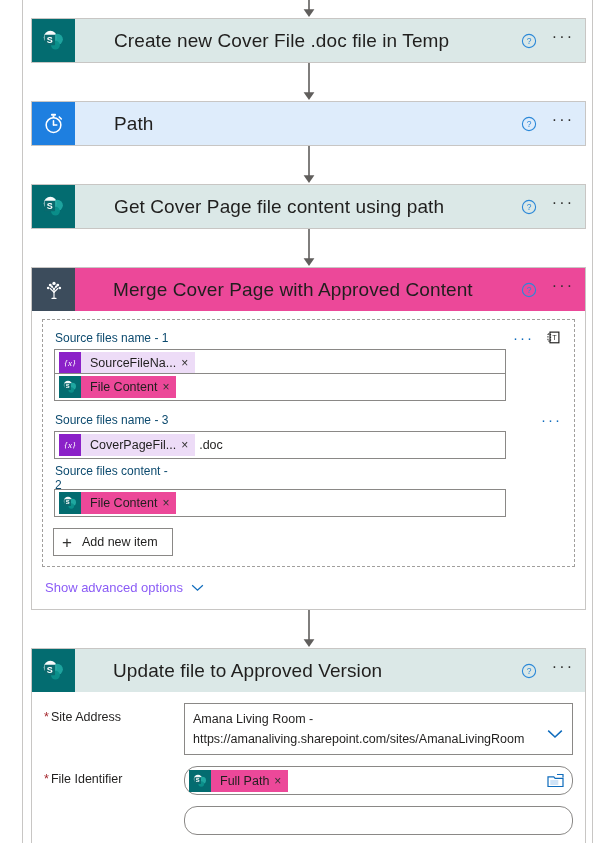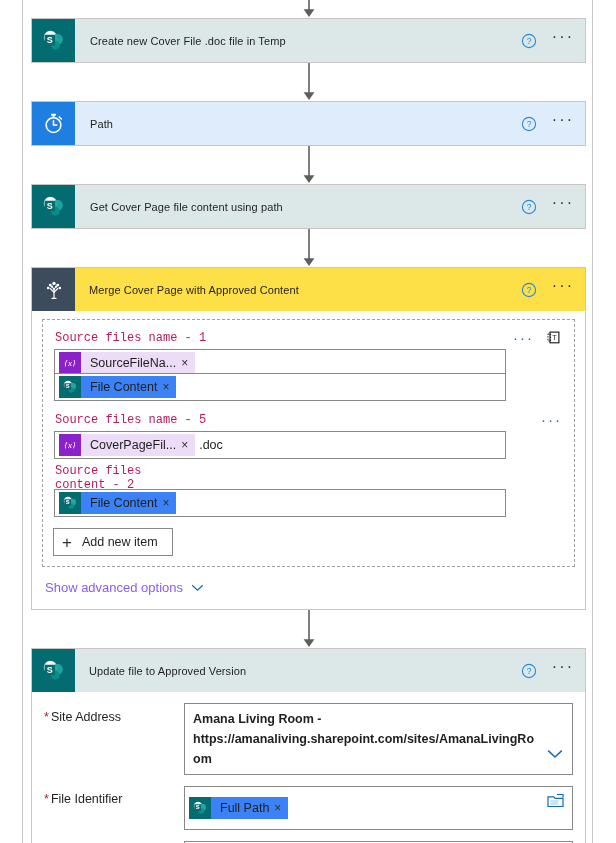--- a/index.html
+++ b/index.html
@@ -55,39 +55,40 @@
     background: #ffffff;
     width: 555px;
   }
   .card-head {
     display: flex; align-items: center;
     height: 43px;
     position: relative;
   }
   .card-head.sp   { background: #dbe8e7; }
   .card-head.delay{ background: #deecfb; }
-  .card-head.merge{ background: #fde047; }
+  .card-head.merge{ background: #ec4899; }
 
   .card-icon {
     width: 43px; height: 43px;
     flex: 0 0 43px;
     display: flex; align-items: center; justify-content: center;
   }
   .card-icon.sp    { background: #036c70; }
   .card-icon.delay { background: #1e7fe0; }
   .card-icon.merge { background: #3c4c5c; }
 
   .card-title {
     flex: 1 1 auto;
     padding-left: 15px;
-    font-size: 11px;
+    font-size: 19px;
     color: #201f1e;
     letter-spacing: .1px;
     white-space: nowrap;
     overflow: hidden;
+    margin-left: 24px;
   }
   .head-help {
     flex: 0 0 auto;
     width: 28px; height: 28px;
     display: flex; align-items: center; justify-content: center;
     margin-right: 4px;
   }
   .head-more {
     flex: 0 0 auto;
     width: 32px; height: 28px;
@@ -101,25 +102,24 @@
 
   
   .merge-body { padding: 8px 10px 10px 10px; background: #fff; }
   .dashed-box {
     border: 1px dashed #a19f9d;
     padding: 8px 10px 10px 10px;
   }
   .field-row { margin-bottom: 2px; position: relative; }
   .field-label {
     font-size: 12px;
-    color: #be185d;
+    color: #0c4a6e;
     padding: 3px 0 3px 2px;
     line-height: 14px;
     max-width: 420px;
-    font-family: Liberation Mono, monospace;
   }
   .field-label.wrapped { width: 120px; }
   .row-more {
     position: absolute; right: 30px; top: 4px;
     color: #0f6cbd; font-size: 15px; line-height: 12px;
     letter-spacing: 2px;
   }
   .row-more.solo { right: 2px; }
   .row-del {
     position: absolute; right: 0px; top: 1px;
@@ -154,21 +154,21 @@
     white-space: nowrap;
     overflow: hidden;
     text-overflow: ellipsis;
   }
   .token .tok-x {
     font-size: 12px; color: #323130;
     padding-right: 7px; cursor: pointer;
   }
   .token.var       { background: #eddcf7; }
   .token.var .tok-ico { background: #8b21c8; }
-  .token.sp        { background: #3b82f6; }
+  .token.sp        { background: #ec4899; }
   .token.sp .tok-ico  { background: #036c70; }
 
   .plain-after {
     font-size: 12.5px; color: #201f1e; padding-left: 4px;
   }
 
   .addnew {
     margin-top: 9px;
     display: inline-flex; align-items: center;
     height: 28px;
@@ -207,29 +207,28 @@
   .upd-ctrl { flex: 1 1 auto; position: relative; }
 
   .combobox {
     border: 1px solid #8a8886; background: #fff;
     min-height: 44px;
     padding: 5px 34px 5px 8px;
     font-size: 12.5px; color: #201f1e;
     line-height: 20px;
     position: relative;
     word-break: break-word;
-    font-weight: bold;
   }
   .combobox .chev-dn {
     position: absolute; right: 9px; bottom: 9px;
   }
   .picker-ico {
     position: absolute; right: 8px; top: 6px;
   }
-  .tokenbox.upd { height: 44px; padding-right: 44px; }
+  .tokenbox.upd { height: 29px; padding-right: 44px; border-radius: 13px; }
 </style>
 </head>
 <body>
 
 <div id="canvas">
 
   <div class="outer-bg-left"></div>
   <div class="outer-bg-right"></div>
   <div class="gutter-left"></div>
   <div class="gutter-right"></div>
@@ -406,21 +405,21 @@
                   </svg>
                 </span>
                 <span class="tok-text">File Content</span>
                 <span class="tok-x">×</span>
               </span>
             </div>
           </div>
 
           
           <div class="field-row" style="margin-top:9px;">
-            <div class="field-label">Source files name - 5</div>
+            <div class="field-label">Source files name - 3</div>
             <div class="row-more solo">···</div>
             <div class="tokenbox inner">
               <span class="token var">
                 <span class="tok-ico">
                   <svg width="20" height="14" viewBox="0 0 24 16">
                     <text x="12" y="12" font-family="Liberation Serif, serif" font-style="italic" font-size="11" fill="#ffffff" text-anchor="middle">{x}</text>
                   </svg>
                 </span>
                 <span class="tok-text">CoverPageFil...</span>
                 <span class="tok-x">×</span>

